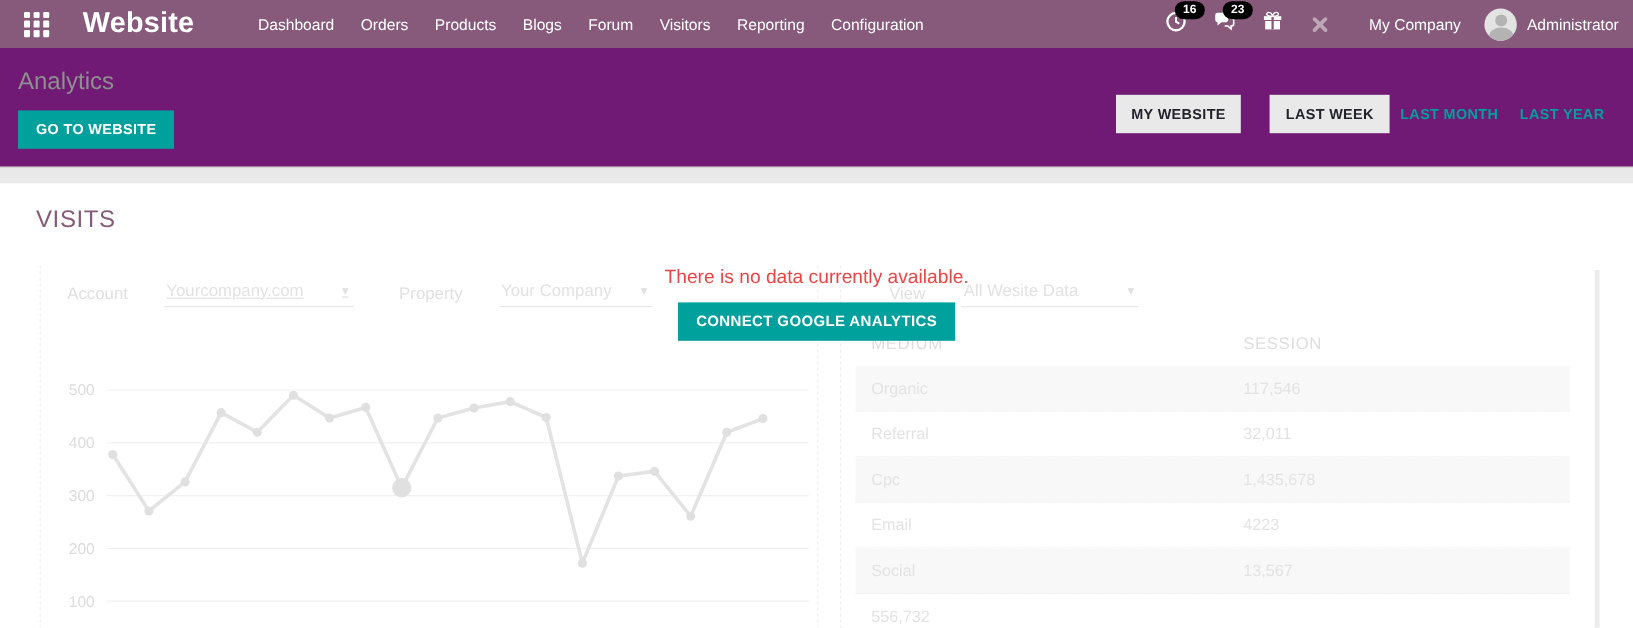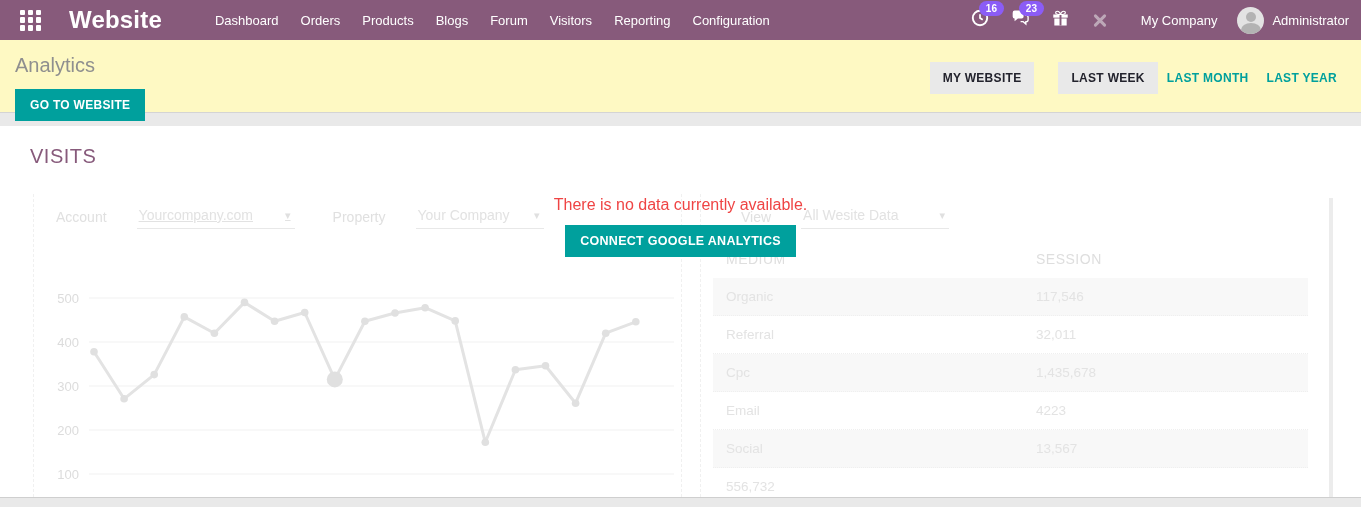--- a/index.html
+++ b/index.html
@@ -16,35 +16,35 @@
     width: 21px; height: 21px; display: grid; margin: 0 16px 0 8px;
     grid-template-columns: repeat(3,1fr); gap: 2.5px; cursor: pointer;
   }
   .apps span { background: #fff; border-radius: 1px; }
   .brand { font-size: 24px; font-weight: bold; margin: 0 42px 0 12px; letter-spacing: .2px; }
   .menu { display: flex; align-items: center; }
   .menu a { color: #fff; font-size: 13px; padding: 0 11px; text-decoration: none; cursor: pointer; }
   .nav-right { margin-left: auto; display: flex; align-items: center; gap: 6px; }
   .icon-wrap { position: relative; padding: 4px 8px; cursor: pointer; }
   .badge {
-    position: absolute; top: -4px; left: 16px; background: #8b5cf6; color: #fff;
+    position: absolute; top: -4px; left: 16px; background: #000000; color: #fff;
     font-size: 10px; font-weight: bold; padding: 2px 7px; border-radius: 9px;
   }
   .tools-icon { position: relative; width: 18px; height: 18px; opacity: .75; }
   .tools-icon i { position: absolute; left: 1px; top: 8px; width: 16px; height: 3px; background: #cfc2cc; border-radius: 2px; }
   .tools-icon i:first-child { transform: rotate(45deg); }
   .tools-icon i:last-child  { transform: rotate(-45deg); }
   .company { font-size: 13px; margin: 0 14px 0 18px; cursor: pointer; }
   .user { display: flex; align-items: center; gap: 8px; cursor: pointer; }
   .avatar { width: 27px; height: 27px; border-radius: 50%; background: #e3e3e3; position: relative; overflow: hidden; }
   .avatar::before { content:''; position:absolute; left:8.5px; top:5px; width:10px; height:10px; border-radius:50%; background:#b3b3b3; }
   .avatar::after  { content:''; position:absolute; left:3.5px; top:16px; width:20px; height:14px; border-radius:50%; background:#b3b3b3; }
   .username { font-size: 13px; }
   
-  .control-panel { height: 72px; background: #fef9c3; padding: 12px 15px; display: flex; justify-content: space-between; }
+  .control-panel { height: 99px; background: #701a75; padding: 12px 15px; display: flex; justify-content: space-between; align-items: center; }
   .cp-title { font-size: 20px; font-weight: 400; color: #8f8f8f; margin: 2px 0 12px; }
   .btn-teal {
     background: #00A09D; border: none; color: #fff; font-family: inherit;
     font-weight: bold; font-size: 12px; padding: 9px 15px; letter-spacing: .3px; cursor: pointer;
   }
   .cp-right { display: flex; align-items: flex-start; padding-top: 10px; }
   .btn-flat {
     background: #e9e9e9; border: none; color: #23232d; font-family: inherit;
     font-weight: bold; font-size: 12px; padding: 9px 13px; letter-spacing: .3px; cursor: pointer;
   }

